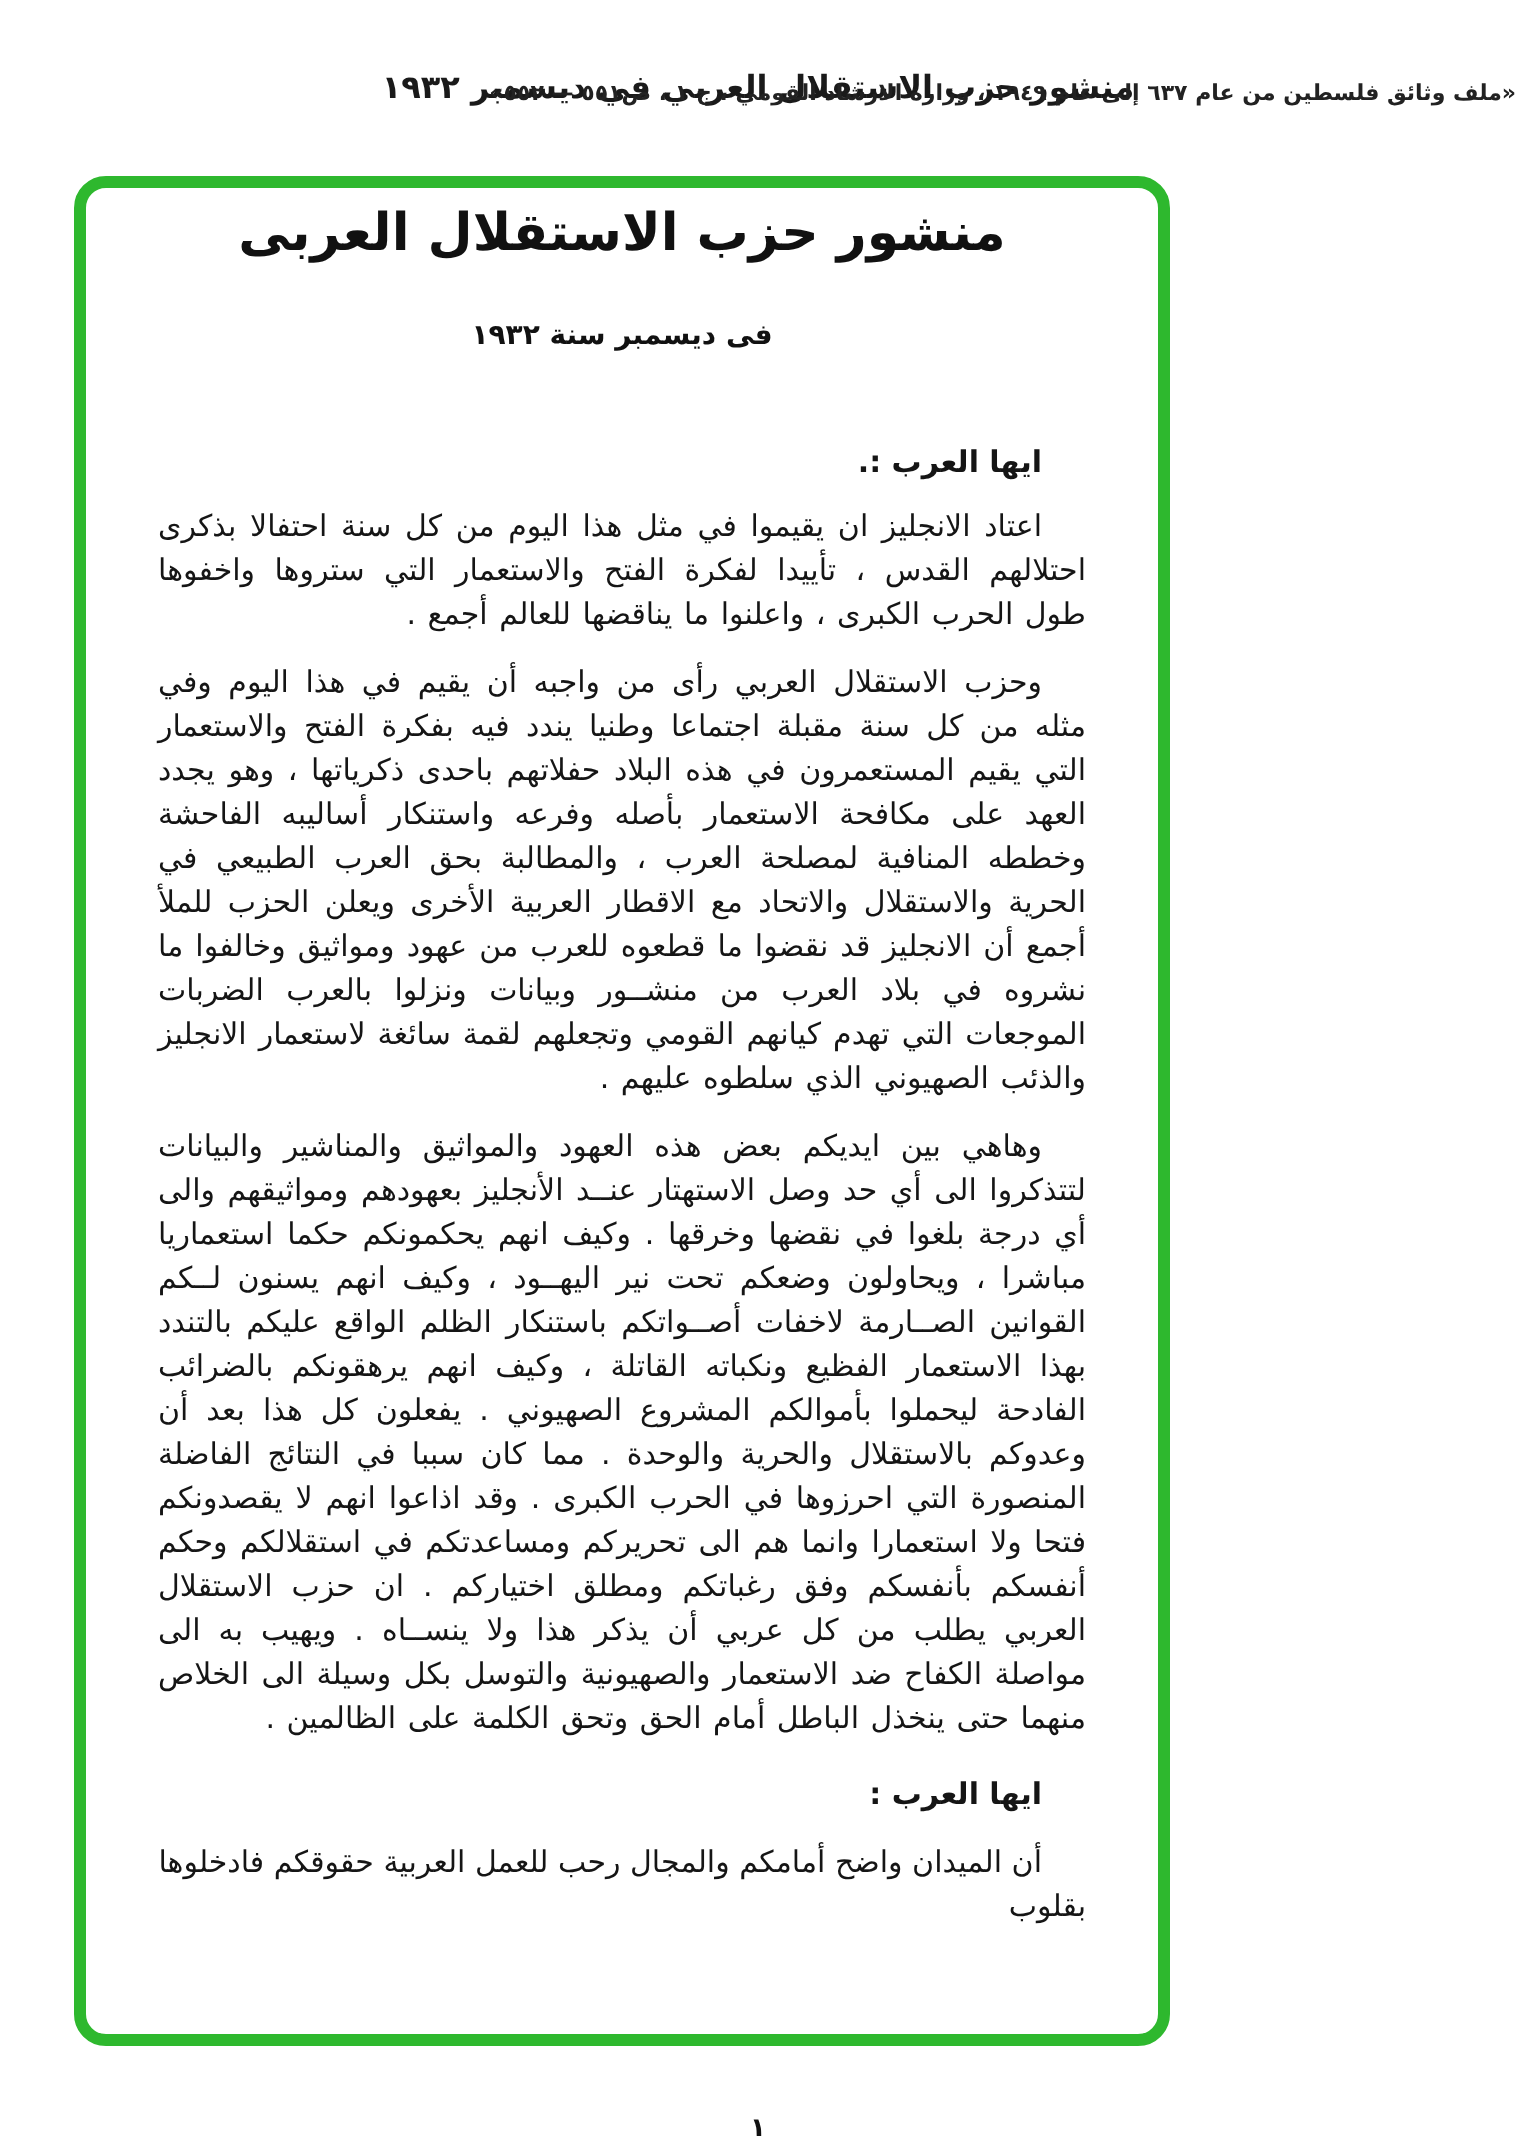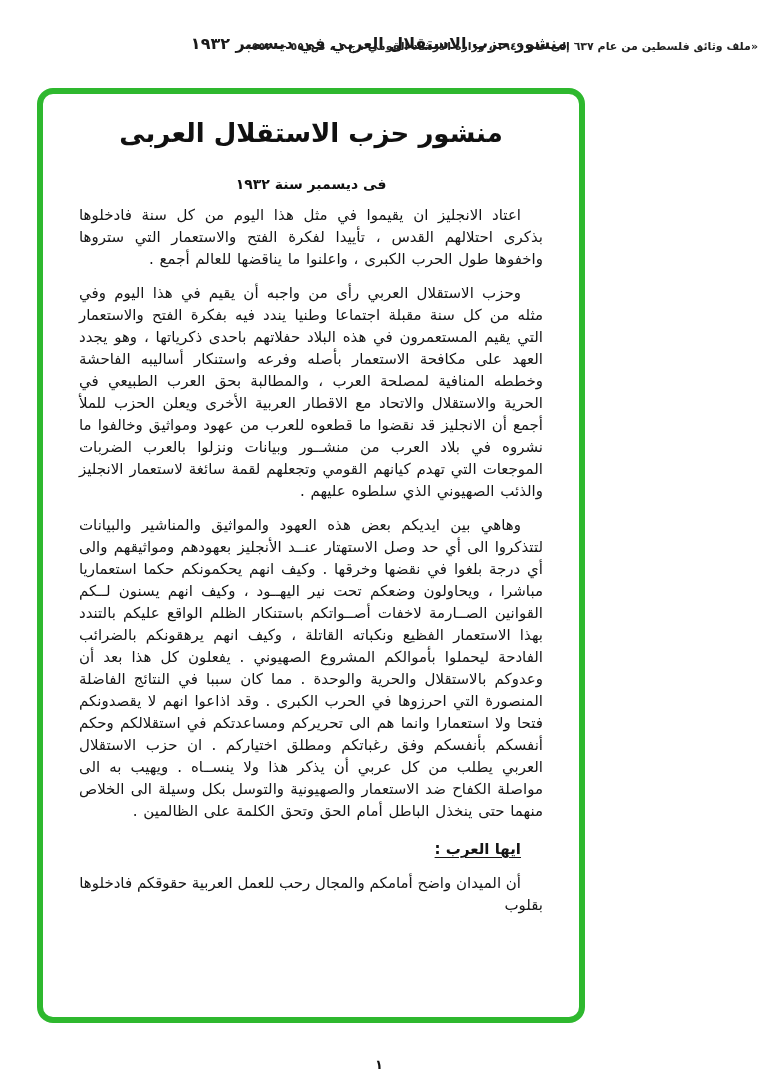--- a/index.html
+++ b/index.html
@@ -41,21 +41,21 @@
   }
   .frame {
     position: absolute;
     top: 88px;
     left: 37px;
     width: 548px;
     height: 935px;
     box-sizing: border-box;
     border: 6px solid #2eb82e;
     border-radius: 16px;
-    padding: 18px 36px 20px 36px;
+    padding: 2px 36px 20px 36px;
     direction: rtl;
     background: #ffffff;
   }
   .doc-title {
     margin: 6px 0 0 0;
     text-align: center;
     font-size: 26px;
     font-weight: bold;
     color: #111;
   }
@@ -67,21 +67,20 @@
     color: #111;
   }
   .salutation {
     margin: 46px 22px 0 0;
     font-size: 15px;
     font-weight: bold;
     color: #151515;
   }
   .salutation.second {
     margin-top: 18px;
-    text-decoration: underline;
     text-underline-offset: 3px;
   }
   .body-paragraph {
     margin: 12px 0 0 0;
     font-size: 15px;
     line-height: 22px;
     text-align: justify;
     text-indent: 22px;
     color: #151515;
     word-spacing: 1px;
@@ -112,22 +111,23 @@
   <div class="header-title">منشور حزب الاستقلال العربي في ديسمبر ١٩٣٢</div>
 
   <div class="citation">«ملف وثائق فلسطين من عام ٦٣٧ إلى عام ١٩٤٩ ، وزارة الارشاد القومي ، ج ١ ، ص٥٥١ — ٥٥٢»</div>
 
   <div class="frame" style="border-color: rgb(46, 184, 46);">
 
     <h1 class="doc-title">منشور حزب الاستقلال العربى</h1>
 
     <div class="doc-subtitle">فى ديسمبر سنة ١٩٣٢</div>
 
+    <div class="salutation">ايها العرب :.</div>
 
-    <p class="body-paragraph">اعتاد الانجليز ان يقيموا في مثل هذا اليوم من كل سنة فادخلوها بذكرى احتلالهم القدس ، تأييدا لفكرة الفتح والاستعمار التي ستروها واخفوها طول الحرب الكبرى ، واعلنوا ما يناقضها للعالم أجمع .</p>
+    <p class="body-paragraph">اعتاد الانجليز ان يقيموا في مثل هذا اليوم من كل سنة احتفالا بذكرى احتلالهم القدس ، تأييدا لفكرة الفتح والاستعمار التي ستروها واخفوها طول الحرب الكبرى ، واعلنوا ما يناقضها للعالم أجمع .</p>
 
     <p class="body-paragraph">وحزب الاستقلال العربي رأى من واجبه أن يقيم في هذا اليوم وفي مثله من كل سنة مقبلة اجتماعا وطنيا يندد فيه بفكرة الفتح والاستعمار التي يقيم المستعمرون في هذه البلاد حفلاتهم باحدى ذكرياتها ، وهو يجدد العهد على مكافحة الاستعمار بأصله وفرعه واستنكار أساليبه الفاحشة وخططه المنافية لمصلحة العرب ، والمطالبة بحق العرب الطبيعي في الحرية والاستقلال والاتحاد مع الاقطار العربية الأخرى ويعلن الحزب للملأ أجمع أن الانجليز قد نقضوا ما قطعوه للعرب من عهود ومواثيق وخالفوا ما نشروه في بلاد العرب من منشــور وبيانات ونزلوا بالعرب الضربات الموجعات التي تهدم كيانهم القومي وتجعلهم لقمة سائغة لاستعمار الانجليز والذئب الصهيوني الذي سلطوه عليهم .</p>
 
     <p class="body-paragraph">وهاهي بين ايديكم بعض هذه العهود والمواثيق والمناشير والبيانات لتتذكروا الى أي حد وصل الاستهتار عنــد الأنجليز بعهودهم ومواثيقهم والى أي درجة بلغوا في نقضها وخرقها . وكيف انهم يحكمونكم حكما استعماريا مباشرا ، ويحاولون وضعكم تحت نير اليهــود ، وكيف انهم يسنون لــكم القوانين الصــارمة لاخفات أصــواتكم باستنكار الظلم الواقع عليكم بالتندد بهذا الاستعمار الفظيع ونكباته القاتلة ، وكيف انهم يرهقونكم بالضرائب الفادحة ليحملوا بأموالكم المشروع الصهيوني . يفعلون كل هذا بعد أن وعدوكم بالاستقلال والحرية والوحدة . مما كان سببا في النتائج الفاضلة المنصورة التي احرزوها في الحرب الكبرى . وقد اذاعوا انهم لا يقصدونكم فتحا ولا استعمارا وانما هم الى تحريركم ومساعدتكم في استقلالكم وحكم أنفسكم بأنفسكم وفق رغباتكم ومطلق اختياركم . ان حزب الاستقلال العربي يطلب من كل عربي أن يذكر هذا ولا ينســاه . ويهيب به الى مواصلة الكفاح ضد الاستعمار والصهيونية والتوسل بكل وسيلة الى الخلاص منهما حتى ينخذل الباطل أمام الحق وتحق الكلمة على الظالمين .</p>
 
     <div class="salutation second">ايها العرب :</div>
 
     <p class="closing-line">أن الميدان واضح أمامكم والمجال رحب للعمل العربية حقوقكم فادخلوها بقلوب</p>
 
   </div>

